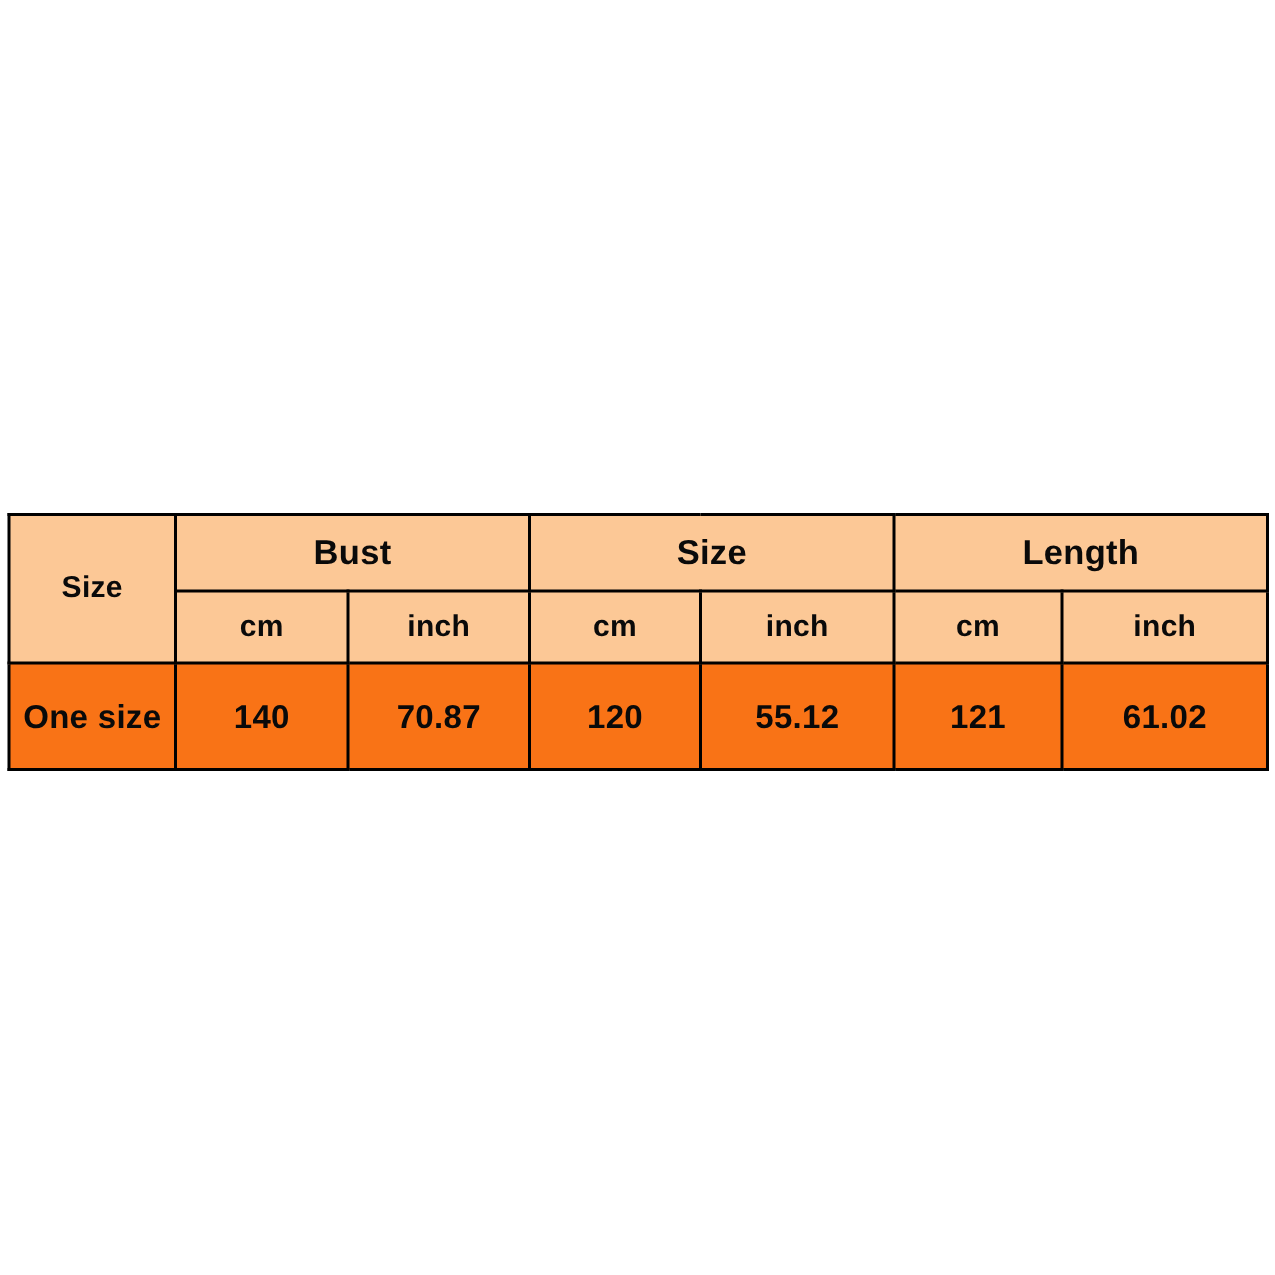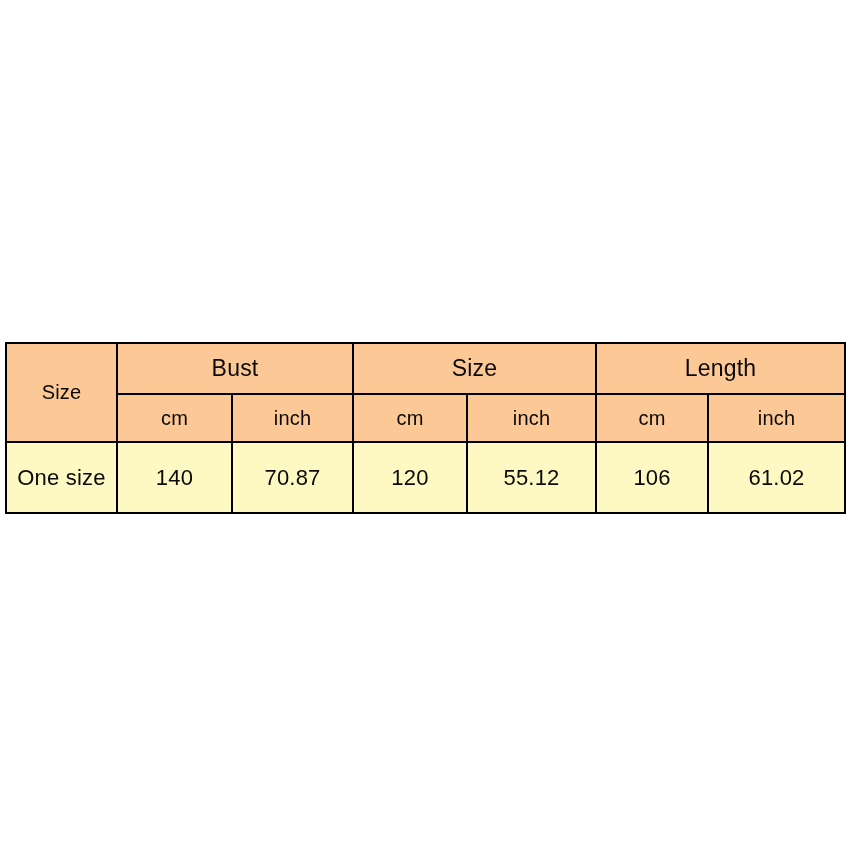--- a/index.html
+++ b/index.html
@@ -41,21 +41,21 @@
   }
 
   table.size-chart th,
   table.size-chart td {
     border: 2px solid #000000;
     text-align: center;
     vertical-align: middle;
     padding: 0;
     margin: 0;
     color: #0a0a0a;
-    font-weight: normal;
+    font-weight: bold;
     letter-spacing: 0.2px;
   }
 
   
   table.size-chart th {
     background: #fcc896;
   }
 
   
   .row-group th {
@@ -70,21 +70,21 @@
   }
 
   
   th.size-corner {
     font-size: 20px;
   }
 
   
   .row-data td {
     height: 69px;
-    background: #fef9c3;
+    background: #f97316;
     font-size: 22px;
   }
 
   td.size-name {
     font-size: 22px;
     white-space: nowrap;
   }
 
   
   col.c-size   { width: 111px; }
@@ -129,20 +129,20 @@
         </tr>
       </thead>
 
       <tbody>
         <tr class="row-data">
           <td class="size-name">One size</td>
           <td>140</td>
           <td>70.87</td>
           <td>120</td>
           <td>55.12</td>
-          <td>106</td>
+          <td>121</td>
           <td>61.02</td>
         </tr>
       </tbody>
     </table>
   </div>
 
 </div>
 
 </body></html>

